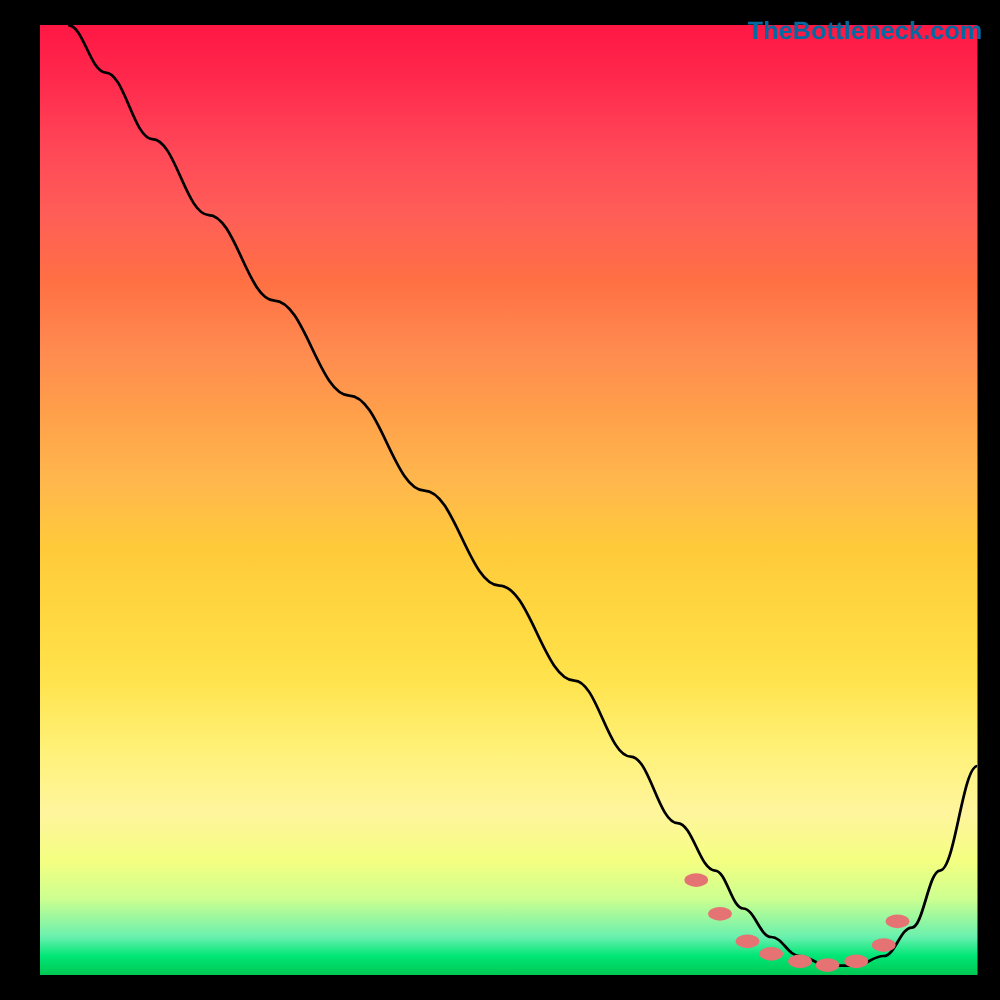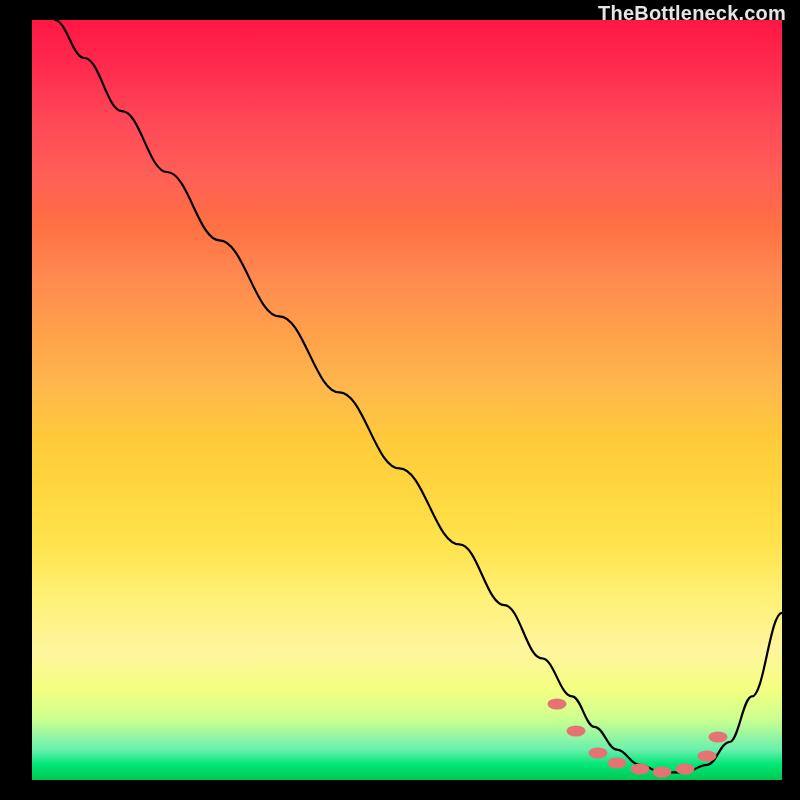--- a/index.html
+++ b/index.html
@@ -1,20 +1,20 @@
 <!DOCTYPE html>
 <html><head>
 <meta charset="utf-8">
 <style>
 body{margin:0;padding:0;background:#000;width:800px;height:800px;position:relative;overflow:hidden}
 .frame{position:absolute;left:0;top:0;width:800px;height:800px;background:#000}
 .plot-area{position:absolute;left:32px;top:20px;width:750px;height:760px;background:linear-gradient(to bottom,#ff1744 0%,#ff2a4d 6%,#ff4757 13%,#ff5e57 20%,#ff7043 27%,#ff8a50 34%,#ffa04a 41%,#ffb74d 48%,#ffca3a 55%,#ffd740 62%,#ffe34d 69%,#fff176 76%,#fff59d 83%,#f4ff81 88%,#ccff90 92%,#69f0ae 96%,#00e676 98%,#00c853 100%)}
 .curve{position:absolute;left:32px;top:20px;width:750px;height:760px;pointer-events:none}
 .dot{position:absolute;width:19px;height:11px;background:#e57373;border-radius:50%;transform:translate(-50%,-50%)}
-.watermark{position:absolute;right:14px;top:2px;color:#e5e5e5;font:600 20px Arial,Helvetica,sans-serif;letter-spacing:0.2px}
+.watermark{position:absolute;right:14px;top:14px;color:#0369a1;font:600 20px Arial,Helvetica,sans-serif;letter-spacing:0.2px}
 </style>
 </head>
 <body>
 
 <div class="frame">
   <div class="plot-area"></div>
 
   <svg class="curve" viewBox="0 0 750 760" preserveAspectRatio="none">
     <path id="curve-path" d="M 22.5 0 C 34.5 0 40.5 38 52.50000000000001 38 C 67.5 38 75 91.20000000000005 90 91.20000000000005 C 108 91.20000000000005 117 152 135 152 C 156 152 166.5 220.39999999999998 187.5 220.39999999999998 C 211.5 220.39999999999998 223.5 296.40000000000003 247.5 296.40000000000003 C 271.5 296.40000000000003 283.5 372.4 307.5 372.4 C 331.5 372.4 343.5 448.40000000000003 367.5 448.40000000000003 C 391.5 448.40000000000003 403.49999999999994 524.4 427.49999999999994 524.4 C 445.49999999999994 524.4 454.5 585.2 472.5 585.2 C 487.5 585.2 495.00000000000006 638.4 510.00000000000006 638.4 C 522 638.4 528 676.4 540 676.4 C 549 676.4 553.5 706.8 562.5 706.8 C 571.5 706.8 576 729.6 585 729.6 C 594 729.6 598.5 744.8 607.5 744.8 C 616.5 744.8 621 752.4 630 752.4 C 639 752.4 643.5 752.4 652.5 752.4 C 661.5 752.4 666 744.8 675 744.8 C 684 744.8 688.5 722 697.5 722 C 706.5 722 711 676.4 720 676.4 C 732 676.4 738 592.8 750 592.8" fill="none" stroke="#000" stroke-width="2.2"></path>
   </svg>

